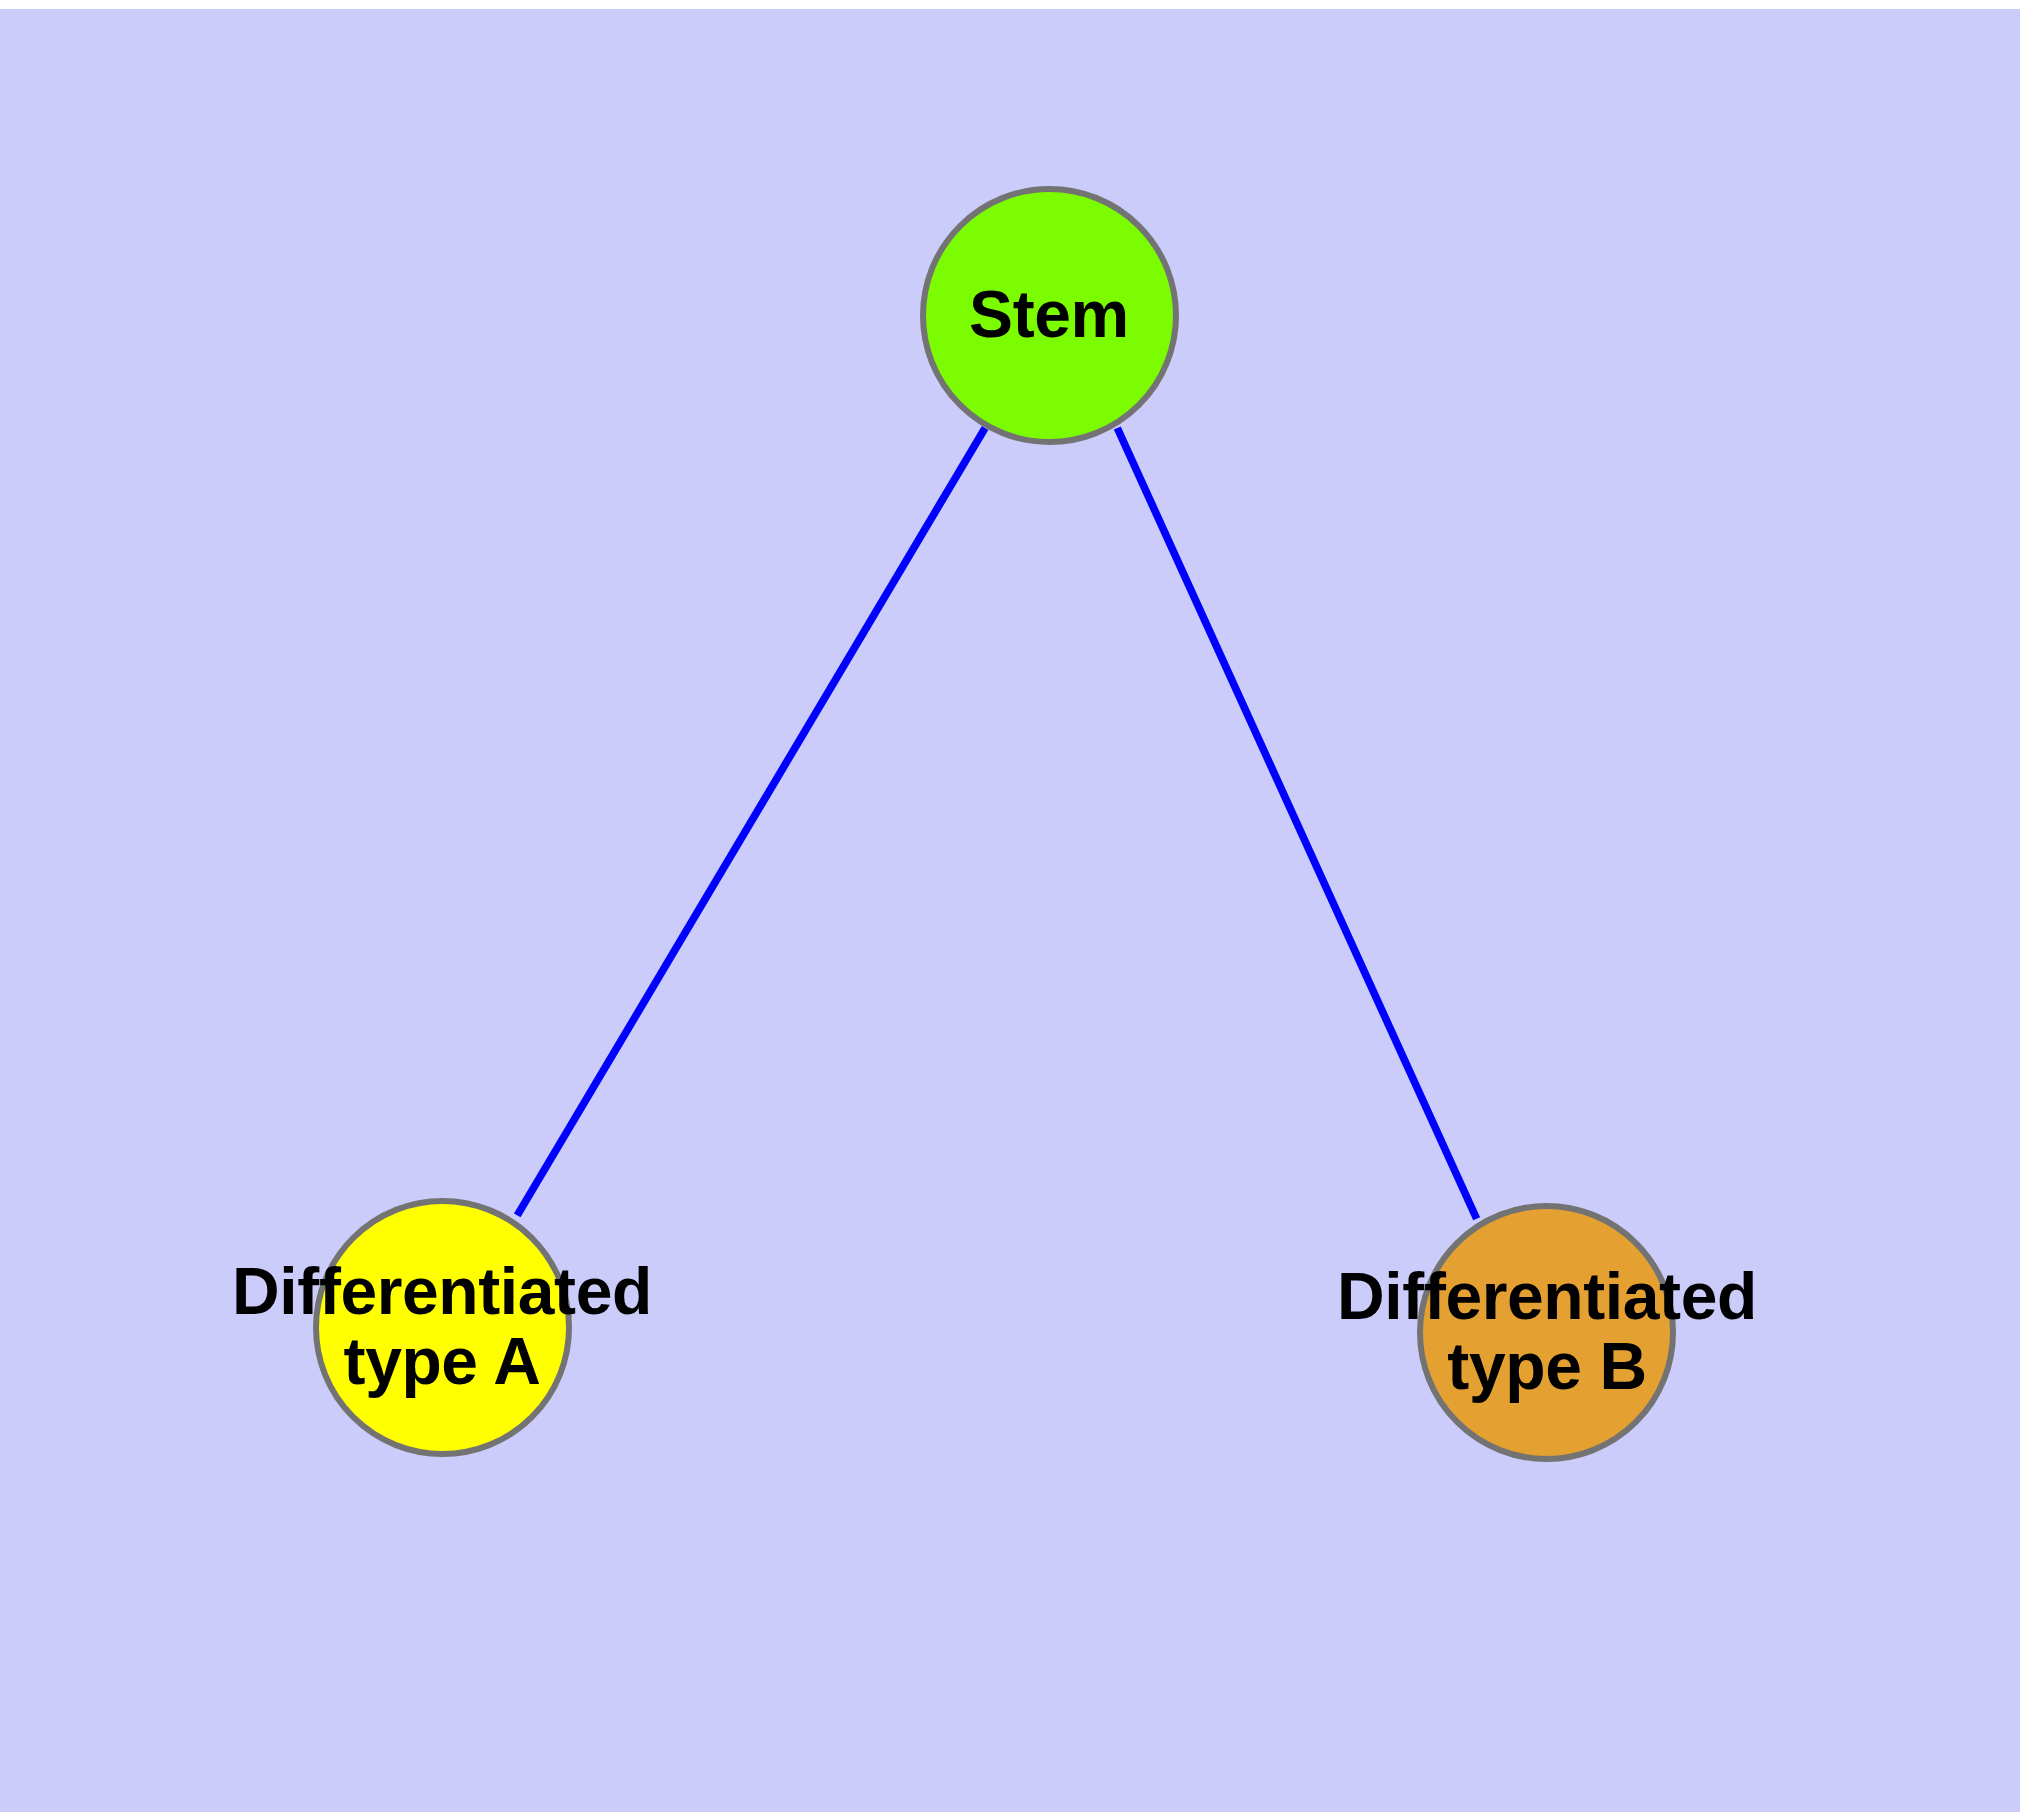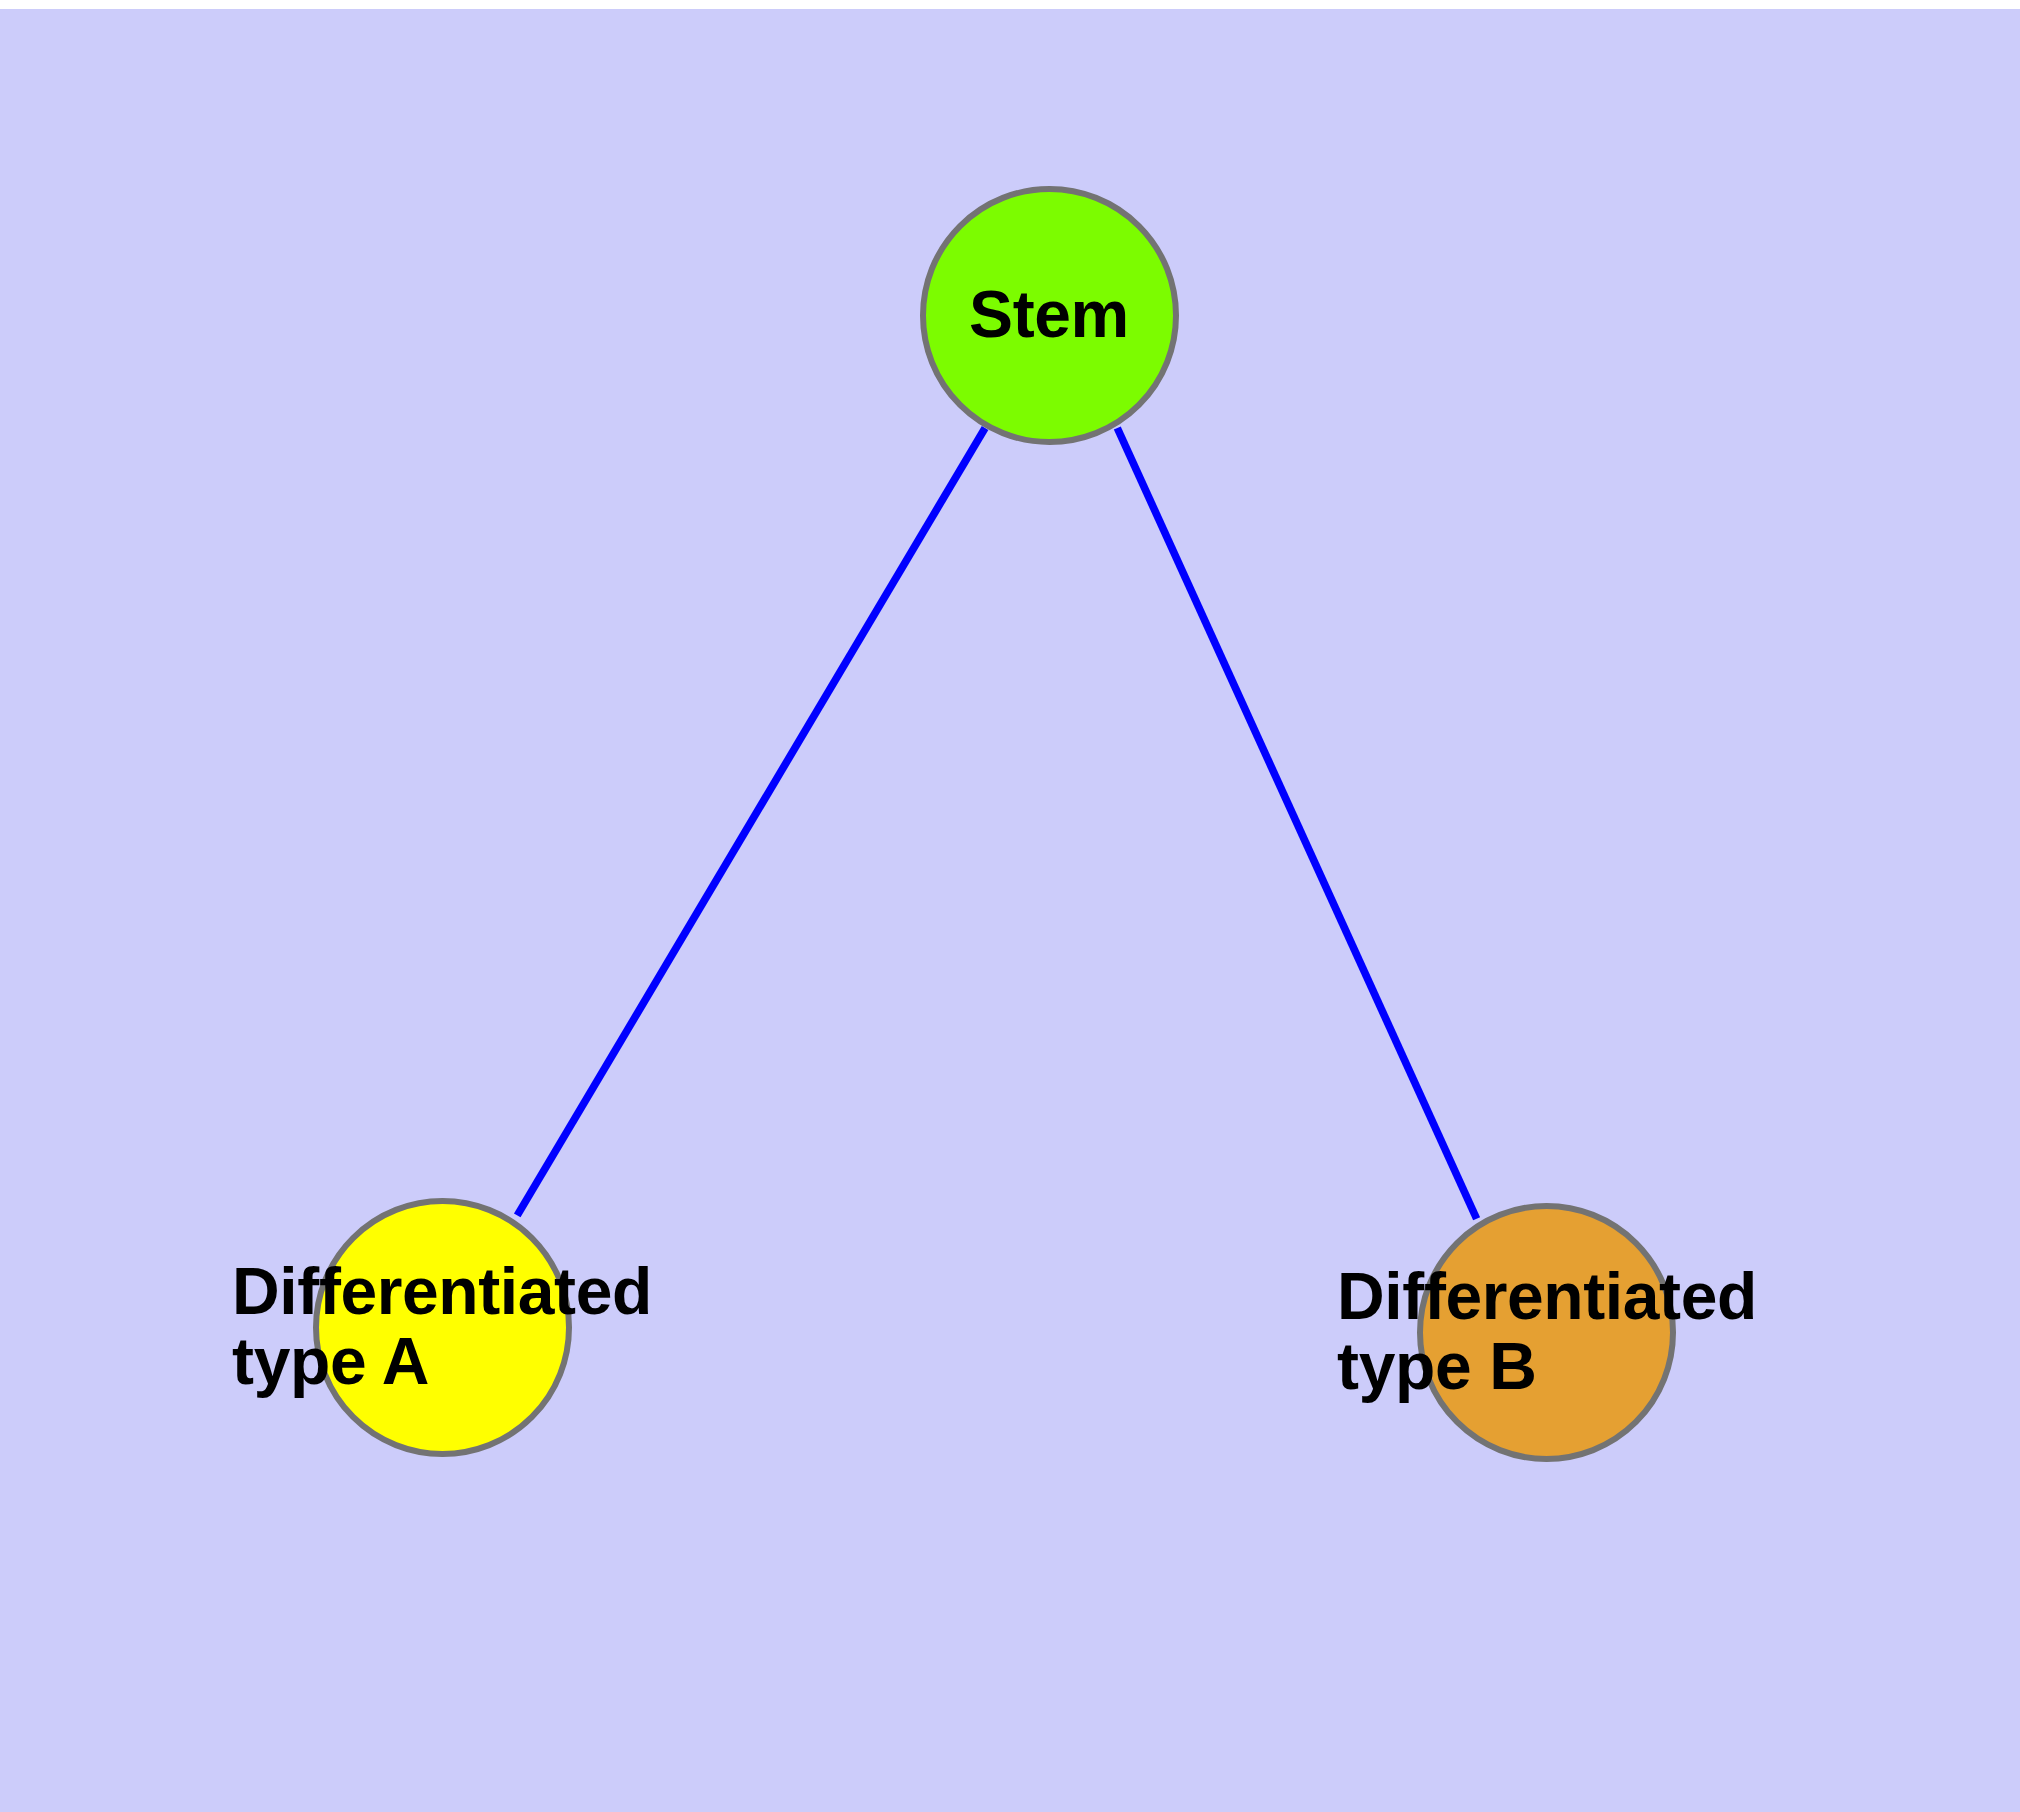--- a/index.html
+++ b/index.html
@@ -38,20 +38,21 @@
     height: 1812px;
   }
   .graph-node {
     position: absolute;
     border-radius: 50%;
     box-sizing: border-box;
     border-style: solid;
   }
   .node-label {
     position: absolute;
+    text-align: center;
     white-space: pre;
     color: #000000;
     font-weight: bold;
     line-height: 1.06;
     letter-spacing: -0.4px;
     transform: translate(-50%, -50%);
     pointer-events: none;
   }
 </style>
 </head>

